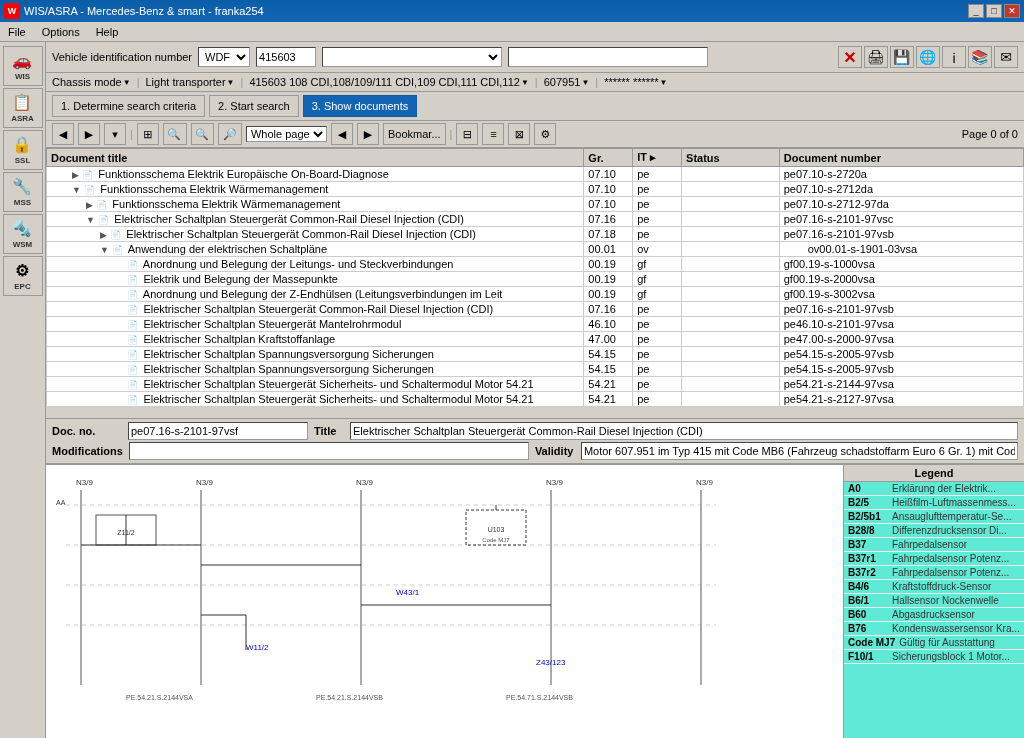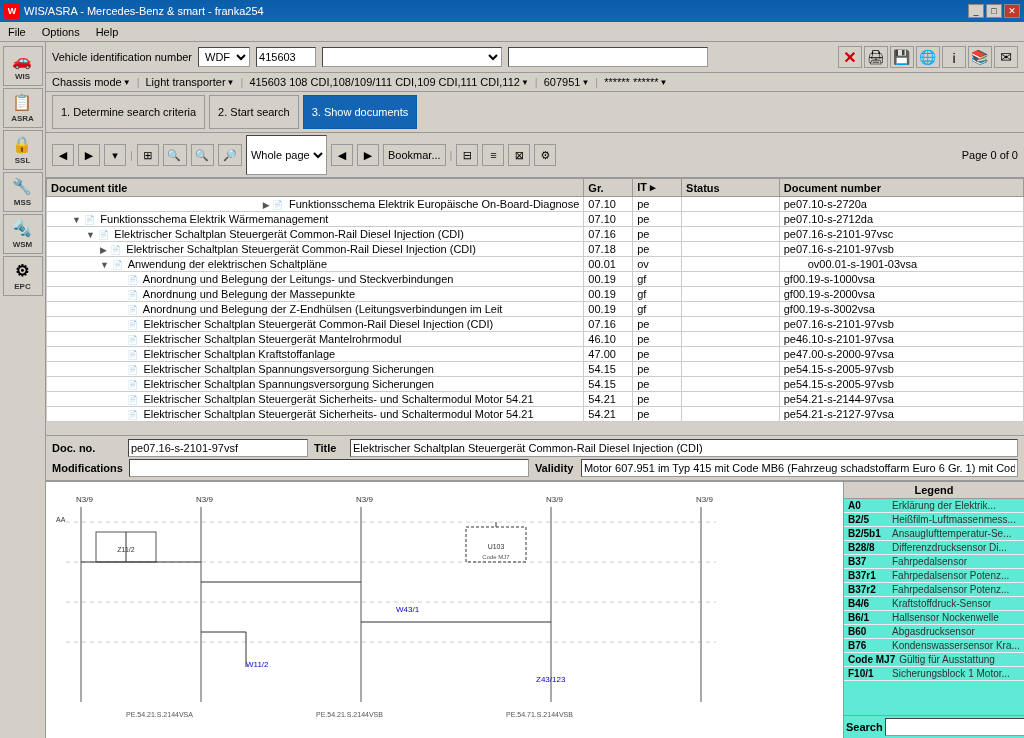--- a/index.html
+++ b/index.html
@@ -141,21 +141,21 @@
       background: #d4d0c8;
       padding: 3px 6px;
       display: flex;
       align-items: center;
       gap: 4px;
       border-bottom: 1px solid #999;
       flex-shrink: 0;
     }
     .step-btn {
       height: 22px;
-      padding: 16px 8px;
+      padding: 4px 8px;
       border: 1px solid #999;
       background: #d4d0c8;
       font-size: 11px;
       cursor: pointer;
       display: flex;
       align-items: center;
     }
     .step-btn.active {
       background: #1464b4;
       color: white;
@@ -179,21 +179,21 @@
       padding: 0 4px;
       border: 1px solid #999;
       background: #d4d0c8;
       font-size: 11px;
       cursor: pointer;
       display: flex;
       align-items: center;
       justify-content: center;
     }
     .doc-tool-select {
-      height: 40px;
+      height: 16px;
       border: 1px inset #999;
       background: white;
       font-size: 11px;
     }
     .page-info { margin-left: auto; font-size: 11px; white-space: nowrap; }
 
     
     .doc-list-area {
       flex: 1;
       display: flex;
@@ -457,21 +457,21 @@
             <tr>
               <th style="width:55%;">Document title</th>
               <th style="width:5%;">Gr.</th>
               <th style="width:5%;">IT ▸</th>
               <th style="width:10%;">Status</th>
               <th style="width:25%;">Document number</th>
             </tr>
           </thead>
           <tbody id="doc-tbody">
           <tr>
-    <td style="max-width:400px; overflow:hidden; text-overflow:ellipsis;text-align:right;">
+    <td style="max-width:400px; overflow:hidden; text-overflow:ellipsis;">
       <span style="display:inline-block; width:18px;"></span>
       <span style="font-size:9px; color:#555; cursor:pointer;">▶</span>
       <span style="font-size:9px; margin-right:2px;">📄</span>
       <span>Funktionsschema Elektrik Europäische On-Board-Diagnose</span>
     </td>
     <td style="width:40px;">07.10</td>
     <td style="width:30px;">pe</td>
     <td style="width:60px;"></td>
     <td style="width:160px;">pe07.10-s-2720a</td>
   </tr>
@@ -483,20 +483,32 @@
       <span>Funktionsschema Elektrik Wärmemanagement</span>
     </td>
     <td style="width:40px;">07.10</td>
     <td style="width:30px;">pe</td>
     <td style="width:60px;"></td>
     <td style="width:160px;">pe07.10-s-2712da</td>
   </tr>
               <tr>
     <td style="max-width:400px; overflow:hidden; text-overflow:ellipsis;">
       <span style="display:inline-block; width:32px;"></span>
+      <span style="font-size:9px; color:#555; cursor:pointer;">▶</span>
+      <span style="font-size:9px; margin-right:2px;">📄</span>
+      <span>Funktionsschema Elektrik Wärmemanagement</span>
+    </td>
+    <td style="width:40px;">07.10</td>
+    <td style="width:30px;">pe</td>
+    <td style="width:60px;"></td>
+    <td style="width:160px;">pe07.10-s-2712-97da</td>
+  </tr>
+              <tr>
+    <td style="max-width:400px; overflow:hidden; text-overflow:ellipsis;">
+      <span style="display:inline-block; width:32px;"></span>
       <span style="font-size:9px; color:#555; cursor:pointer;">▼</span>
       <span style="font-size:9px; margin-right:2px;">📄</span>
       <span>Elektrischer Schaltplan Steuergerät Common-Rail Diesel Injection (CDI)</span>
     </td>
     <td style="width:40px;">07.16</td>
     <td style="width:30px;">pe</td>
     <td style="width:60px;"></td>
     <td style="width:160px;">pe07.16-s-2101-97vsc</td>
   </tr>
               <tr>
@@ -533,21 +545,21 @@
     <td style="width:40px;">00.19</td>
     <td style="width:30px;">gf</td>
     <td style="width:60px;"></td>
     <td style="width:160px;">gf00.19-s-1000vsa</td>
   </tr>
               <tr>
     <td style="max-width:400px; overflow:hidden; text-overflow:ellipsis;">
       <span style="display:inline-block; width:60px;"></span>
       <span style="width:10px; display:inline-block;"></span>
       <span style="font-size:9px; margin-right:2px;">📄</span>
-      <span>Anordnung und Belegung der Massepunkte</span>
+      <span>Elektrik und Belegung der Massepunkte</span>
     </td>
     <td style="width:40px;">00.19</td>
     <td style="width:30px;">gf</td>
     <td style="width:60px;"></td>
     <td style="width:160px;">gf00.19-s-2000vsa</td>
   </tr>
               <tr>
     <td style="max-width:400px; overflow:hidden; text-overflow:ellipsis;">
       <span style="display:inline-block; width:60px;"></span>
       <span style="width:10px; display:inline-block;"></span>
@@ -759,21 +771,17 @@
   </div>
               <div class="legend-item">
     <span class="legend-code">Code MJ7</span>
     <span class="legend-desc">Gültig für Ausstattung</span>
   </div>
               <div class="legend-item">
     <span class="legend-code">F10/1</span>
     <span class="legend-desc">Sicherungsblock 1 Motor...</span>
   </div>
             </div>
-          <div class="legend-search">
-            <span class="legend-search-label">Search</span>
-            <input class="legend-search-input" value="" style="">
-          </div>
         </div>
       </div>
     </div>
   </div>
 </div>
 
 </body></html>

